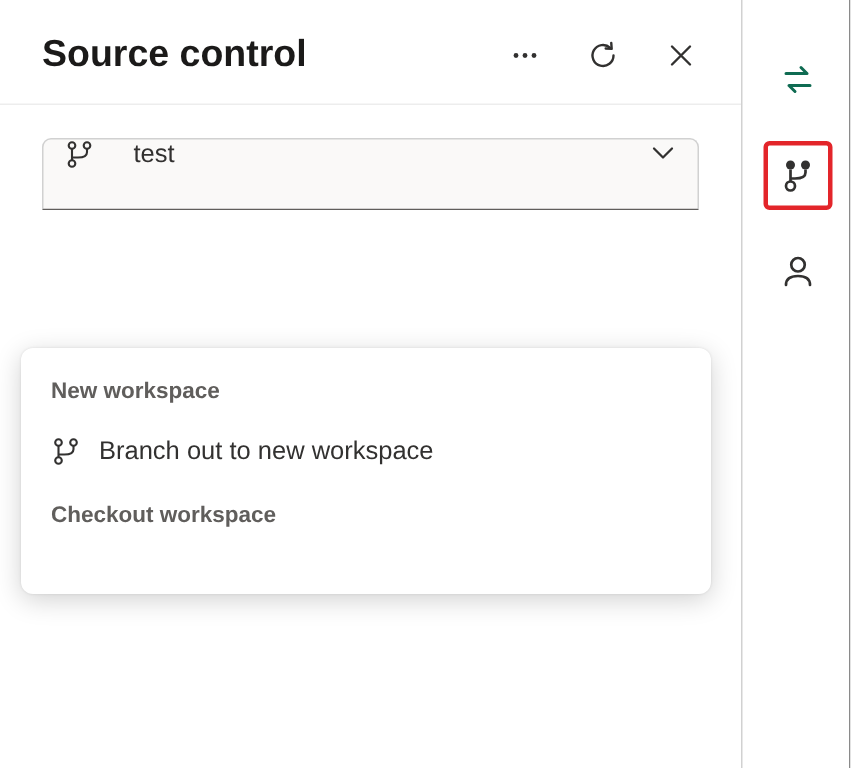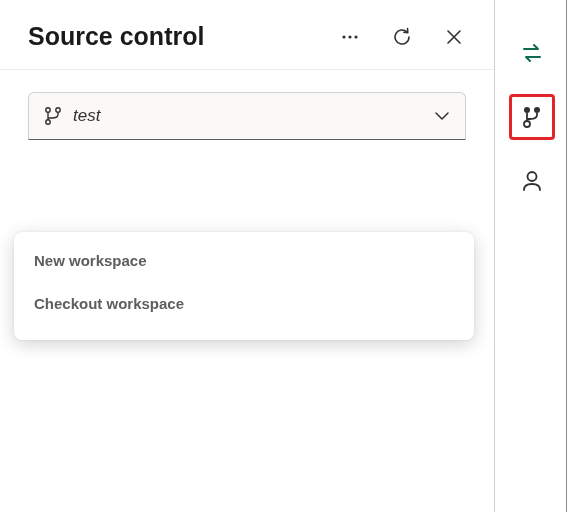--- a/index.html
+++ b/index.html
@@ -101,40 +101,39 @@
     margin-bottom: 18px;
   }
   .branch-select {
     width: 100%;
     height: 48px;
     background: #faf9f8;
     border: 1px solid #d1d1d1;
     border-bottom: 1px solid #605e5c;
     border-radius: 6px 6px 0 0;
     display: flex;
-    align-items: center;
+    align-items: flex-start;
     padding: 0 14px;
-    gap: 10px;
-    cursor: pointer;
-    font-style: italic;
+    gap: 26px;
+    cursor: pointer;
   }
   .branch-select .value {
     flex: 1 1 auto;
     font-size: 17px;
     color: #323130;
   }
   .dropdown {
     position: absolute;
     left: 14px;
     width: 460px;
     top: 232px;
     background: #fff;
     border-radius: 8px;
     box-shadow: 0 4px 18px rgba(0,0,0,0.18), 0 0 2px rgba(0,0,0,0.1);
-    padding: 14px 0 16px 0;
+    padding: 14px 0 32px 0;
     z-index: 2;
   }
   .dropdown .group-label {
     font-size: 15px;
     color: #605e5c;
     font-weight: 550;
     padding: 6px 20px 12px 20px;
   }
   .dropdown .item {
     display: flex;
@@ -192,20 +191,30 @@
         </svg>
         <div class="value">test</div>
         <svg width="18" height="18" viewBox="0 0 18 18">
           <path d="M3 6 L9 12 L15 6" fill="none" stroke="#323130" stroke-width="1.5" stroke-linecap="round" stroke-linejoin="round"></path>
         </svg>
       </div>
     </div>
 
     <div class="dropdown">
       <div class="group-label">New workspace</div>
+      <div class="item">
+        <svg width="20" height="20" viewBox="0 0 20 20">
+          <circle cx="5" cy="4" r="2.2" fill="none" stroke="#323130" stroke-width="1.4"></circle>
+          <circle cx="5" cy="16" r="2.2" fill="none" stroke="#323130" stroke-width="1.4"></circle>
+          <circle cx="15" cy="4" r="2.2" fill="none" stroke="#323130" stroke-width="1.4"></circle>
+          <path d="M5 6.2 V13.8" stroke="#323130" stroke-width="1.4" fill="none"></path>
+          <path d="M15 6.2 V8.5 Q15 12 9 12 L5 12" stroke="#323130" stroke-width="1.4" fill="none"></path>
+        </svg>
+        <span>Branch out to new workspace</span>
+      </div>
       <div class="group-label" style="padding-top:14px;">Checkout workspace</div>
     </div>
 
   </div>
 
   <div class="right-rail">
     <div class="rail-btn">
       <svg width="26" height="26" viewBox="0 0 26 26">
         <path d="M5 9 H19 M19 9 L15 5" fill="none" stroke="#0f6b52" stroke-width="2" stroke-linecap="round" stroke-linejoin="round"></path>
         <path d="M21 17 H7 M7 17 L11 21" fill="none" stroke="#0f6b52" stroke-width="2" stroke-linecap="round" stroke-linejoin="round"></path>

